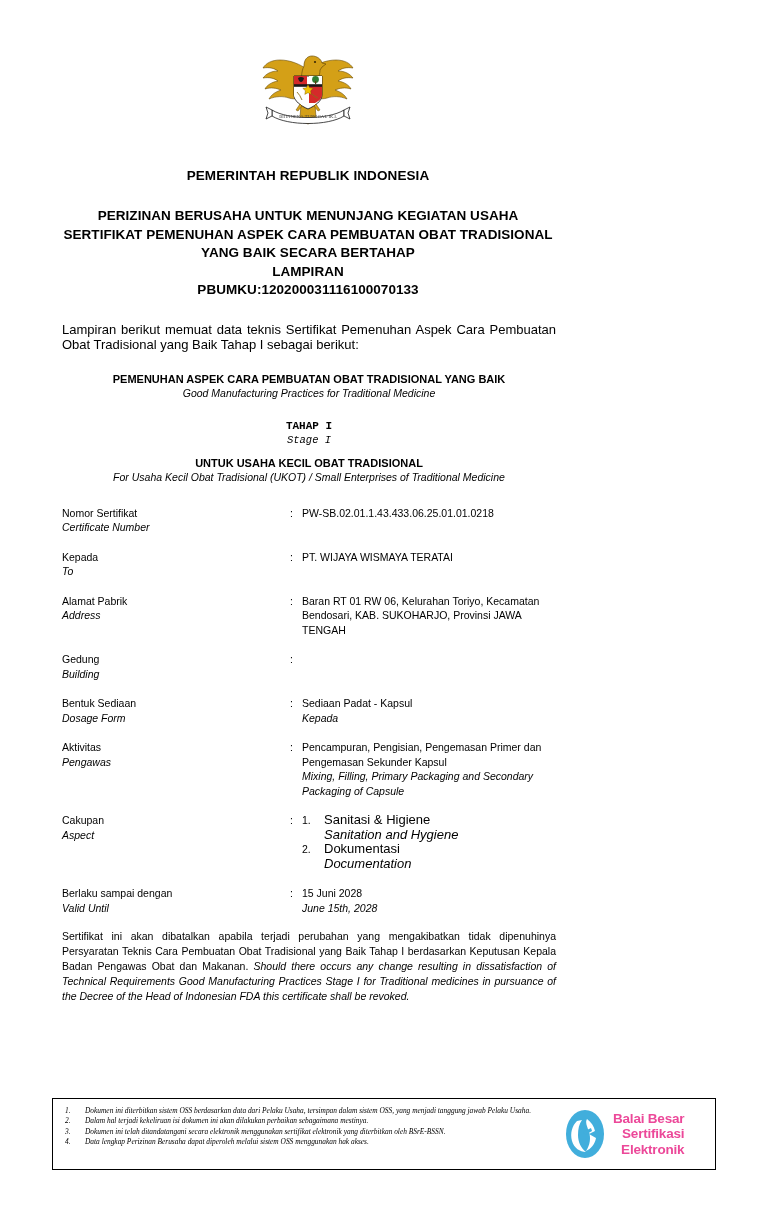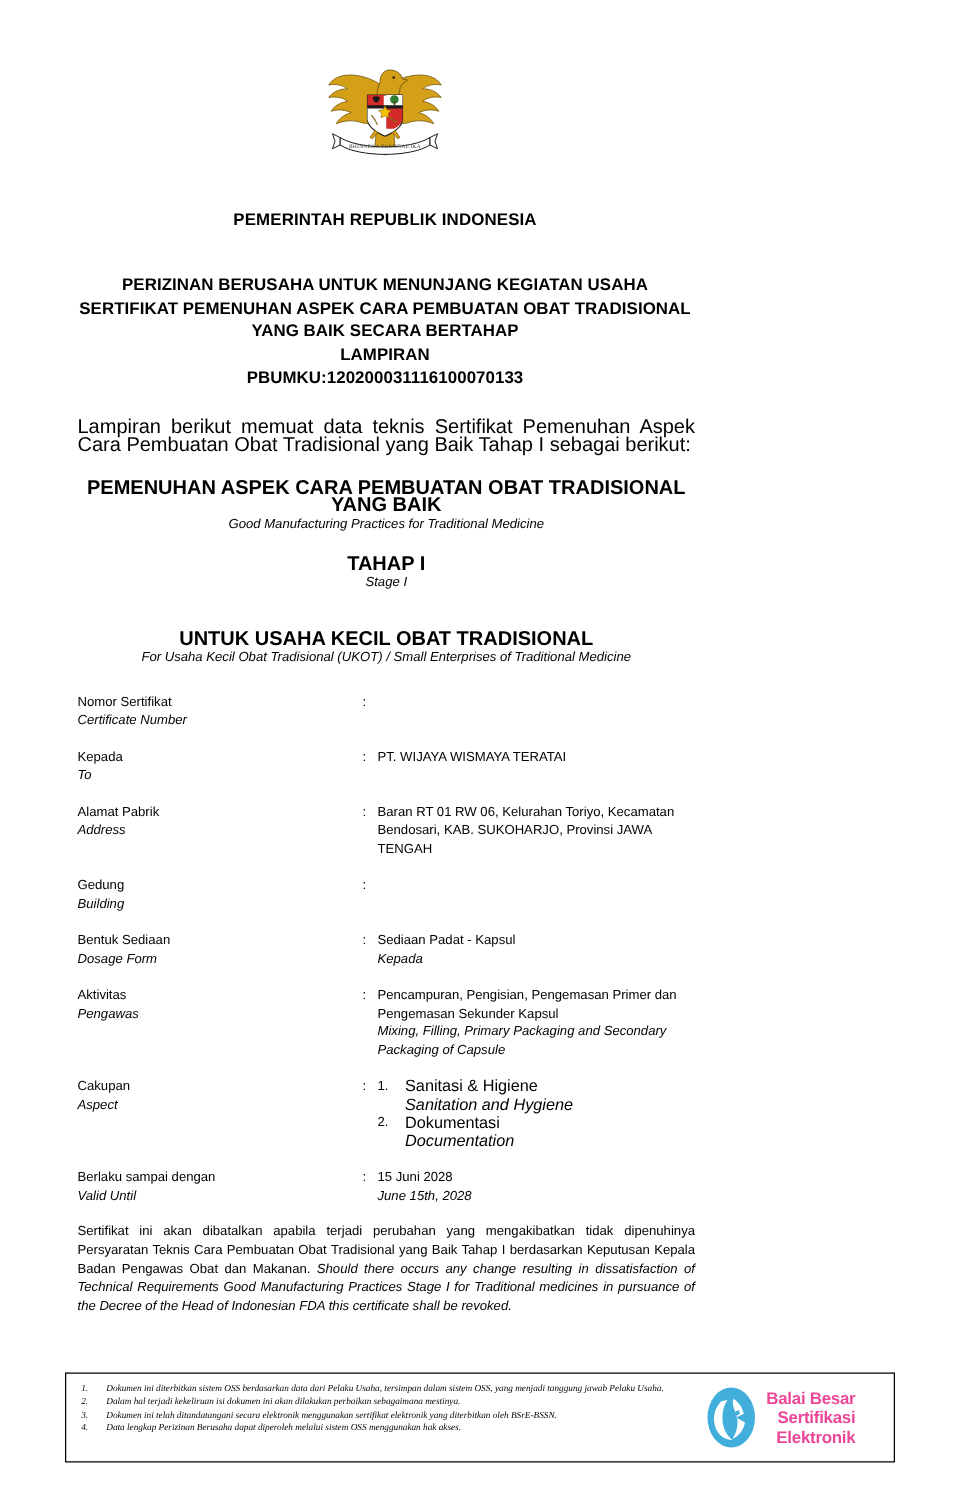--- a/index.html
+++ b/index.html
@@ -39,56 +39,56 @@
   .title-block {
     text-align: center;
     margin-top: 38px;
   }
   .title-main {
     font-size: 13.5px;
     font-weight: bold;
     letter-spacing: 0.1px;
   }
   .title-sub-group {
-    margin-top: 36px;
+    margin-top: 24px;
   }
   .title-sub {
     font-size: 13.5px;
     font-weight: bold;
     line-height: 18.5px;
     letter-spacing: 0.05px;
   }
 
   
   .content {
     padding: 0 60px 0 62px;
   }
   .intro {
     margin-top: 22px;
-    font-size: 16px;
+    font-size: 13px;
     line-height: 15px;
     text-align: justify;
   }
 
   .center-block {
     text-align: center;
     margin-top: 20px;
   }
   .cb-bold {
-    font-size: 16px;
+    font-size: 11px;
     font-weight: bold;
     line-height: 14px;
   }
   .cb-italic {
     font-size: 10.5px;
     font-style: italic;
     line-height: 14px;
   }
-  .center-block.gap2 { margin-top: 19px; }
-  .center-block.gap3 { margin-top: 32px; }
+  .center-block.gap2 { margin-top: 19px; font-family: Liberation Mono, monospace; }
+  .center-block.gap3 { margin-top: 9px; }
 
   
   .fields {
     margin-top: 22px;
   }
   .row {
     display: flex;
     align-items: flex-start;
     margin-bottom: 15px;
   }
@@ -286,20 +286,23 @@
     </div>
 
     <div class="fields">
 
       <div class="row">
         <div class="label-col">
           <span class="label-id">Nomor Sertifikat</span>
           <span class="label-en">Certificate Number</span>
         </div>
         <div class="colon-col">:</div>
+        <div class="value-col">
+          <span class="val-id">PW-SB.02.01.1.43.433.06.25.01.01.0218</span>
+        </div>
       </div>
 
       <div class="row">
         <div class="label-col">
           <span class="label-id">Kepada</span>
           <span class="label-en">To</span>
         </div>
         <div class="colon-col">:</div>
         <div class="value-col">
           <span class="val-id">PT. WIJAYA WISMAYA TERATAI</span>

